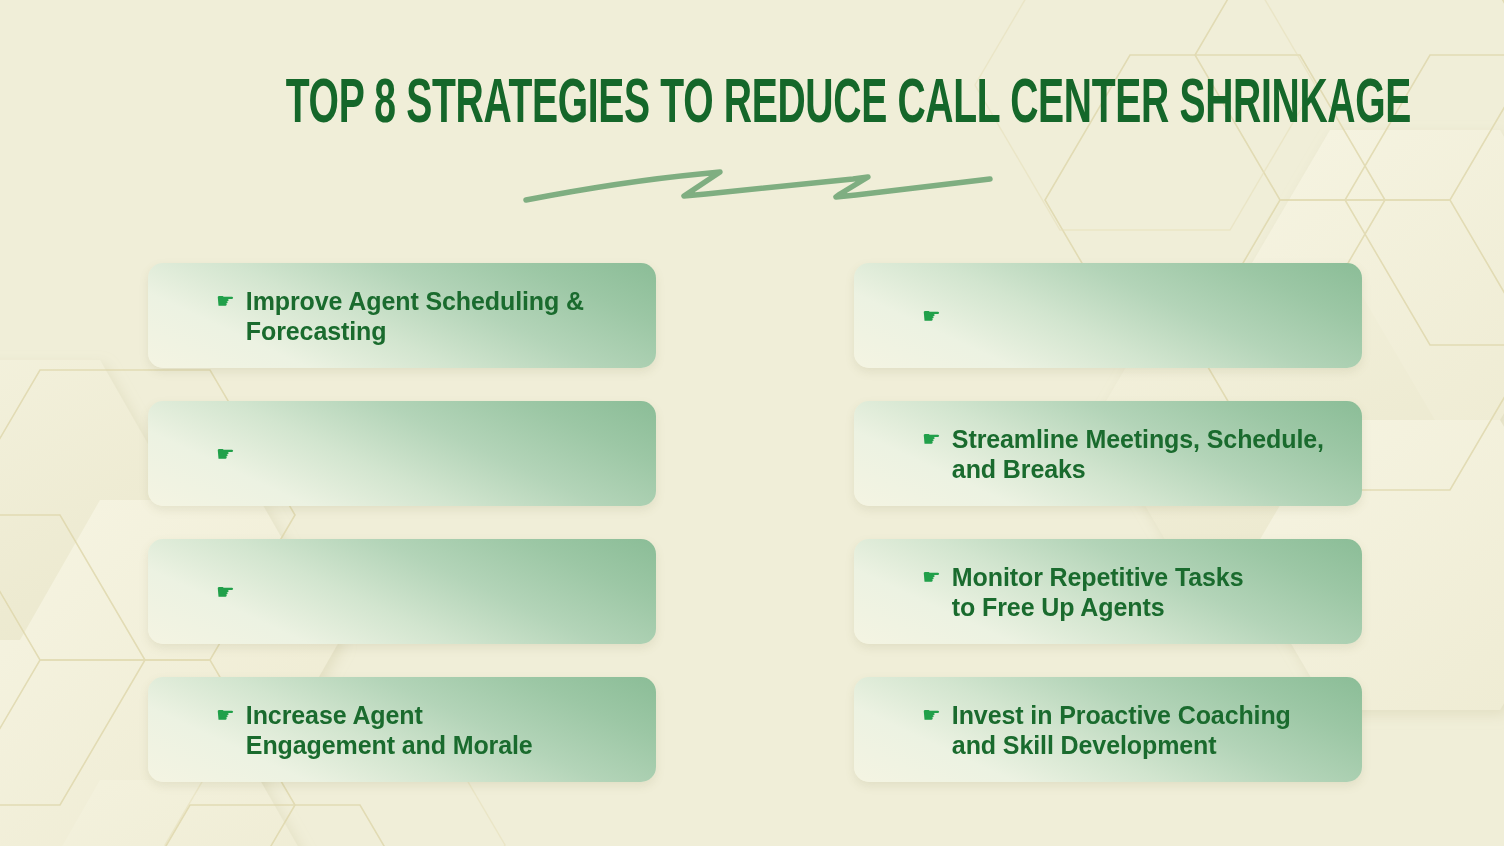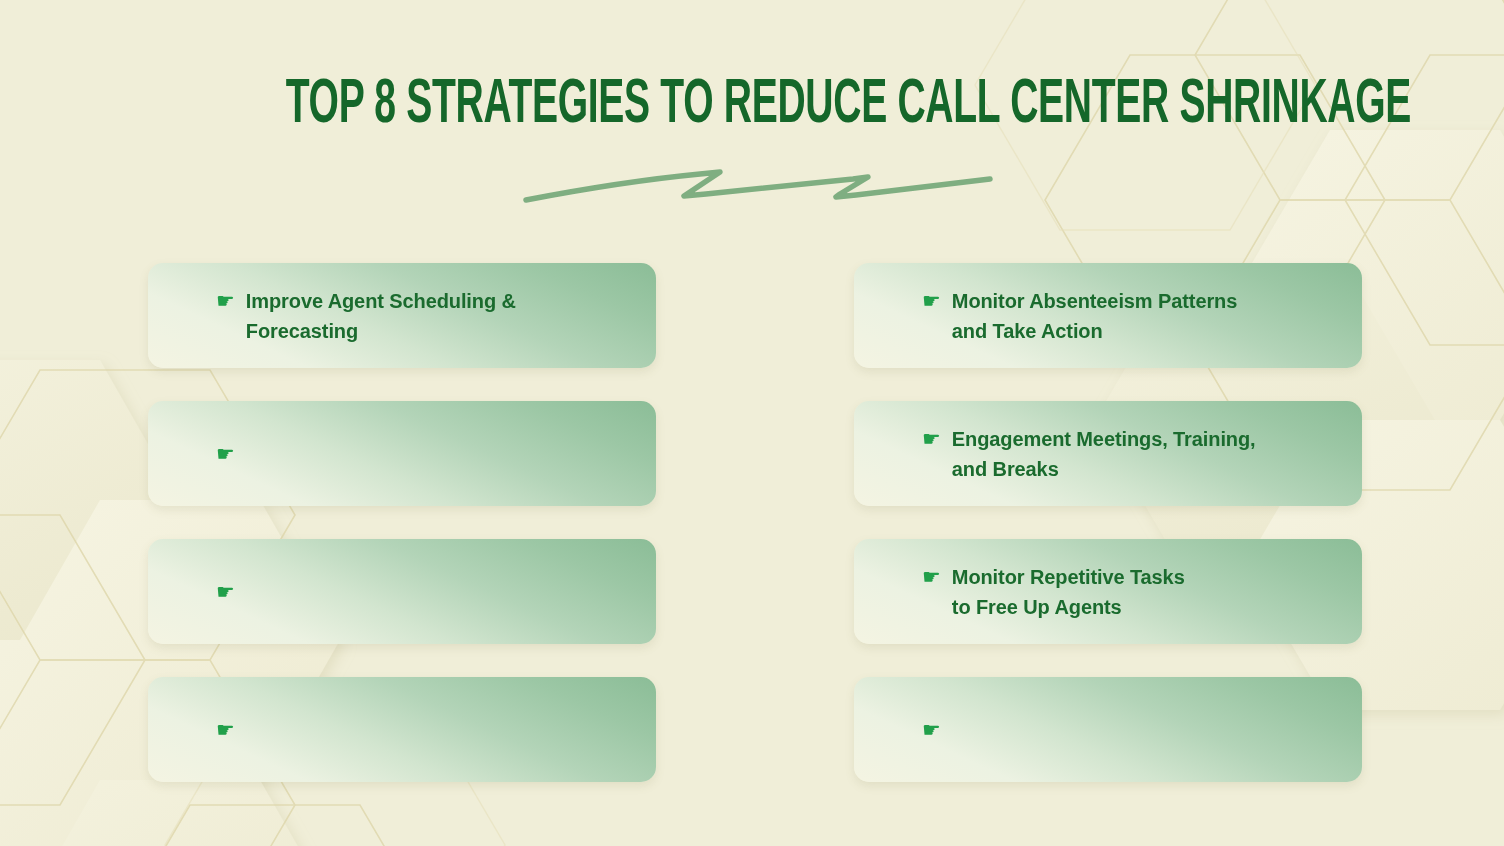--- a/index.html
+++ b/index.html
@@ -95,21 +95,21 @@
     font-size:21px;
     line-height:30px;
     margin-right:11px;
     margin-top:0px;
     user-select:none;
   }
 
   .card-text {
     flex:1 1 auto;
     color:#1a6b2e;
-    font-size:20px;
+    font-size:25px;
     font-weight:bold;
     line-height:30px;
     letter-spacing:-0.1px;
     white-space:pre-line;
   }
 </style>
 </head>
 <body>
 
 <div id="poster">
@@ -191,54 +191,56 @@
 
       <div class="card">
         <div class="card-inner">
           <span class="card-bullet">☛</span>
         </div>
       </div>
 
       <div class="card">
         <div class="card-inner">
           <span class="card-bullet">☛</span>
+          <span class="card-text">Increase Agent
+Engagement and Morale</span>
         </div>
       </div>
 
     </div>
 
     <div class="column" id="column-right">
 
       <div class="card">
         <div class="card-inner">
           <span class="card-bullet">☛</span>
-          <span class="card-text">Monitor Absenteeism Patterns
-and Take Action</span>
-        </div>
-      </div>
-
-      <div class="card">
-        <div class="card-inner">
-          <span class="card-bullet">☛</span>
-          <span class="card-text">Engagement Meetings, Training,
+        </div>
+      </div>
+
+      <div class="card">
+        <div class="card-inner">
+          <span class="card-bullet">☛</span>
+          <span class="card-text">Streamline Meetings, Schedule,
 and Breaks</span>
         </div>
       </div>
 
       <div class="card">
         <div class="card-inner">
           <span class="card-bullet">☛</span>
           <span class="card-text">Monitor Repetitive Tasks
 to Free Up Agents</span>
         </div>
       </div>
 
       <div class="card">
         <div class="card-inner">
           <span class="card-bullet">☛</span>
+          <span class="card-text">Invest in Proactive Coaching
+and Skill Development</span>
         </div>
       </div>
 
     </div>
 
   </div>
 
 </div>
 
 </body></html>

